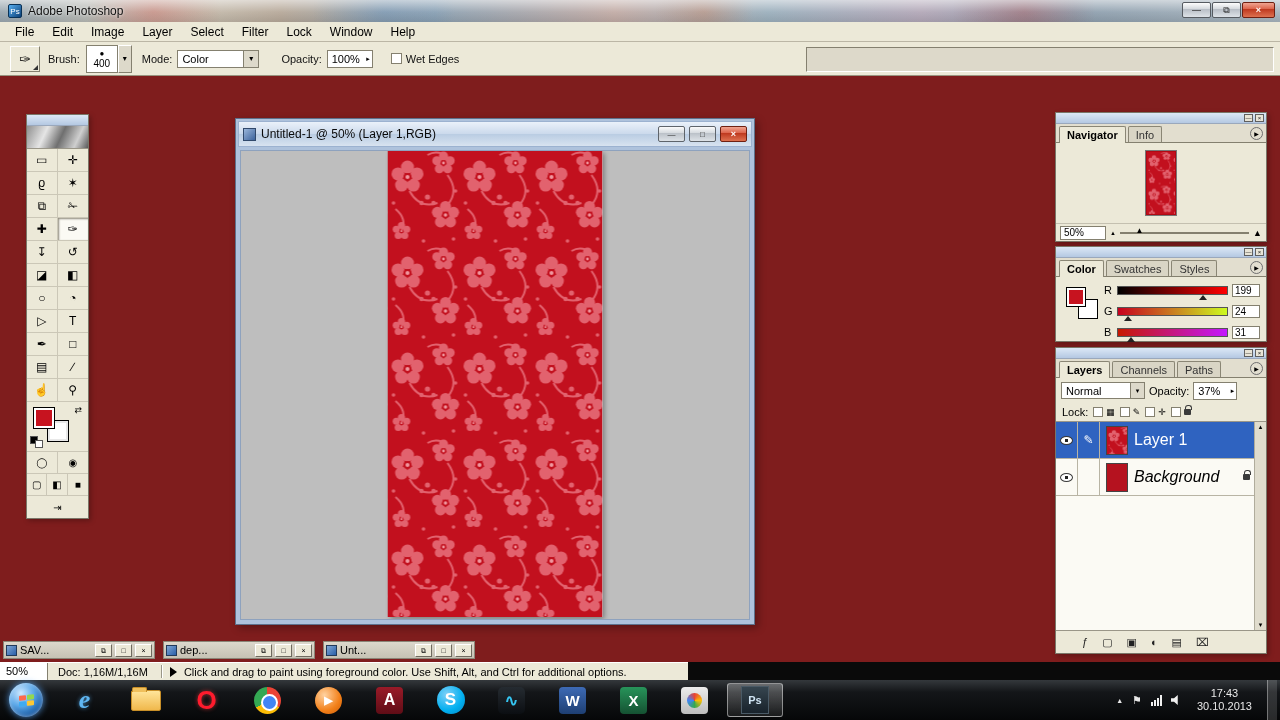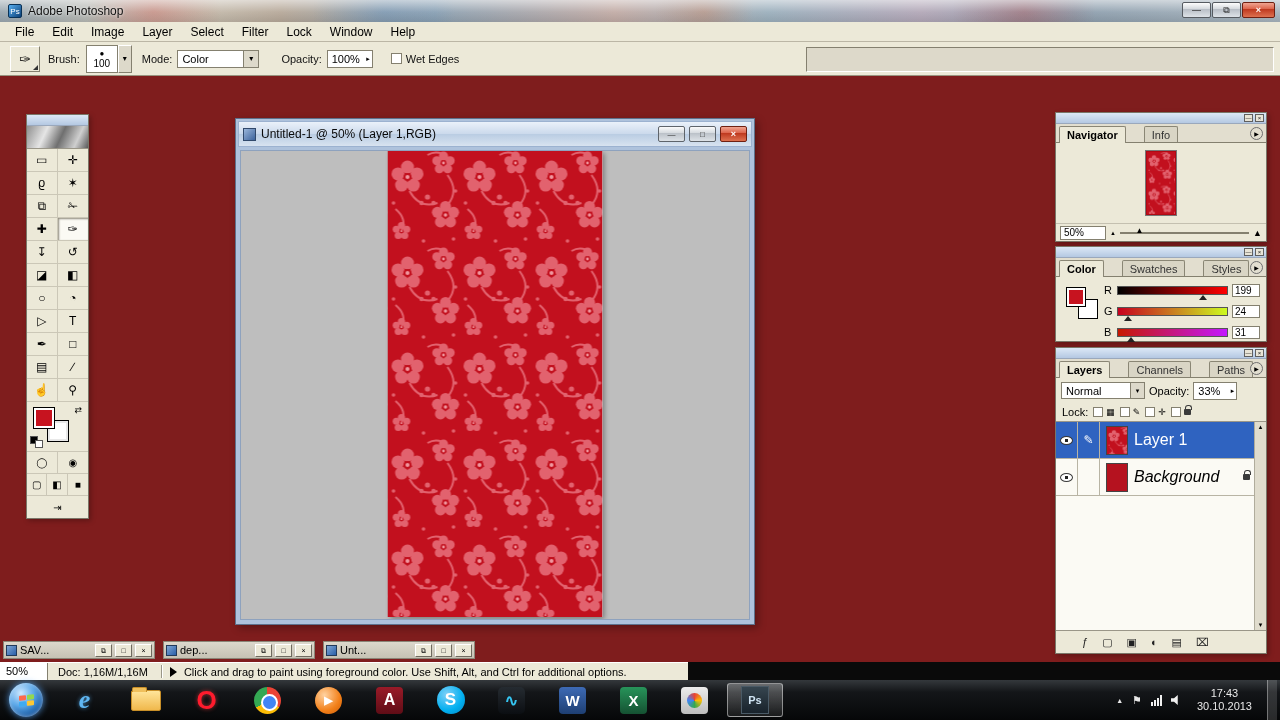--- a/index.html
+++ b/index.html
@@ -113,21 +113,21 @@
   
   .palette { position:absolute; left:1055px; width:212px; background:#ECE9D8;
     border:1px solid #7a7668; box-shadow:2px 2px 5px rgba(0,0,0,.25); }
   .pal-grip { height:11px; background:linear-gradient(#DCE8F6,#B4C8E2); border-bottom:1px solid #9aa8bc;
     position:relative; }
   .pal-grip .mini-btn { position:absolute; top:1px; width:9px; height:8px; border:1px solid #5f5f5f;
     background:#E8E4D6; font-size:6px; line-height:6px; text-align:center; color:#222; }
   .pal-grip .b1 { right:13px; }
   .pal-grip .b2 { right:2px; }
   .tab-row { display:flex; align-items:flex-end; height:19px; padding-left:3px;
-    border-bottom:1px solid #84806F; position:relative; background:#E2DECF;gap:16px; }
+    border-bottom:1px solid #84806F; position:relative; background:#E2DECF; }
   .ptab { font-size:11px; padding:2px 7px 1px; border:1px solid #8a8675; border-bottom:none;
     background:#D9D5C5; border-radius:2px 2px 0 0; margin-right:2px; color:#333; }
   .ptab.active { background:#ECE9D8; font-weight:bold; color:#000; margin-bottom:-1px; padding-bottom:2px; }
   .ptab-menu { position:absolute; right:3px; top:3px; width:13px; height:13px; border-radius:50%;
     border:1px solid #6f6f6f; background:#E2DED0; font-size:6px; display:flex; align-items:center; justify-content:center; }
 
   
   .nav-body { height:80px; position:relative; }
   .nav-thumb { position:absolute; left:50%; transform:translateX(-50%); top:8px; width:30px; height:64px;
     border:1px solid #b00a14; outline:1px solid #777; }
@@ -350,21 +350,21 @@
 
   <div class="optionsbar">
     <span class="tool-preset">
       <span>✑</span>
       <span class="corner"></span>
     </span>
     <span class="lbl">Brush:</span>
     <span class="brush-preset">
       <span class="brush-box">
         <span class="dot">●</span>
-        <span class="sz">100</span>
+        <span class="sz">400</span>
       </span>
       <span class="dd-arrow-btn">▾</span>
     </span>
     <span class="lbl">Mode:</span>
     <span class="select-box" style="width:82px">
       <span class="val">Color</span>
       <span class="arr">▾</span>
     </span>
     <span class="lbl" style="margin-left:12px">Opacity:</span>
     <span class="opacity-box">
@@ -522,21 +522,21 @@
       <span class="ptab">Paths</span>
       <span class="ptab-menu">▶</span>
     </div>
     <div class="layers-controls">
       <span class="blend-select">
         <span class="val">Normal</span>
         <span class="arr">▾</span>
       </span>
       <span class="lbl" style="font-size:11px">Opacity:</span>
       <span class="opacity-box" style="width:44px;margin:0">
-        <span class="val">33%</span>
+        <span class="val">37%</span>
         <span class="arr">▸</span>
       </span>
     </div>
     <div class="lock-row">
       <span>Lock:</span>
       <span class="lock-cb"></span>
       <span class="lock-ic">▦</span>
       <span class="lock-cb"></span>
       <span class="lock-ic">✎</span>
       <span class="lock-cb"></span>

